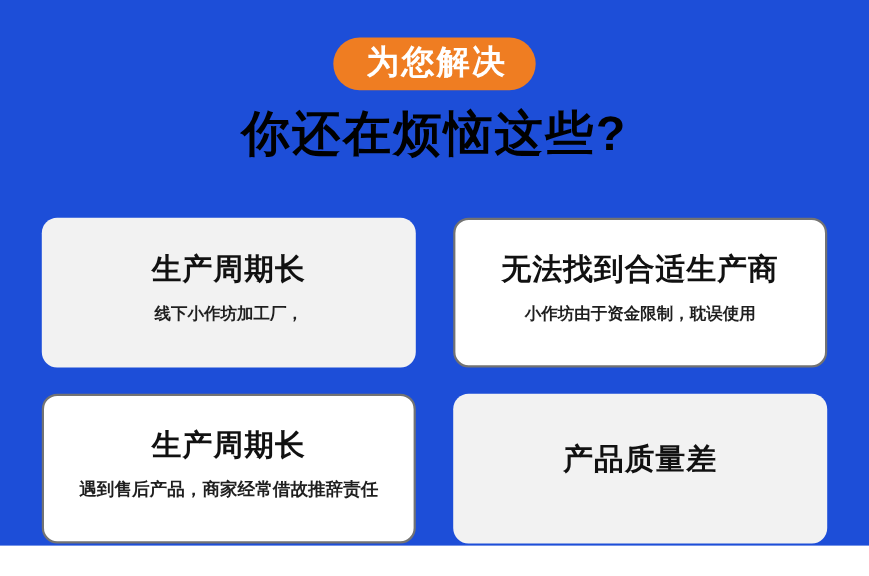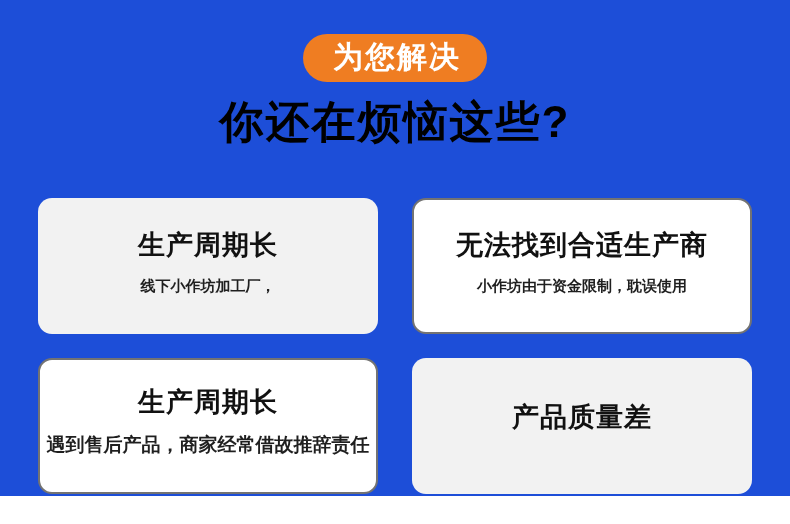--- a/index.html
+++ b/index.html
@@ -95,21 +95,21 @@
     color: #1f1f1f;
     line-height: 1.6;
     text-align: center;
     font-weight: bold;
   }
   .card-body .line {
     display: block;
     white-space: nowrap;
   }
   .card-body.single .line {
-    font-size: 19px;
+    font-size: 16px;
   }
 </style>
 </head>
 <body>
 
 <div class="page">
 
   <div class="badge-wrap">
     <span class="badge">为您解决</span>
   </div>

